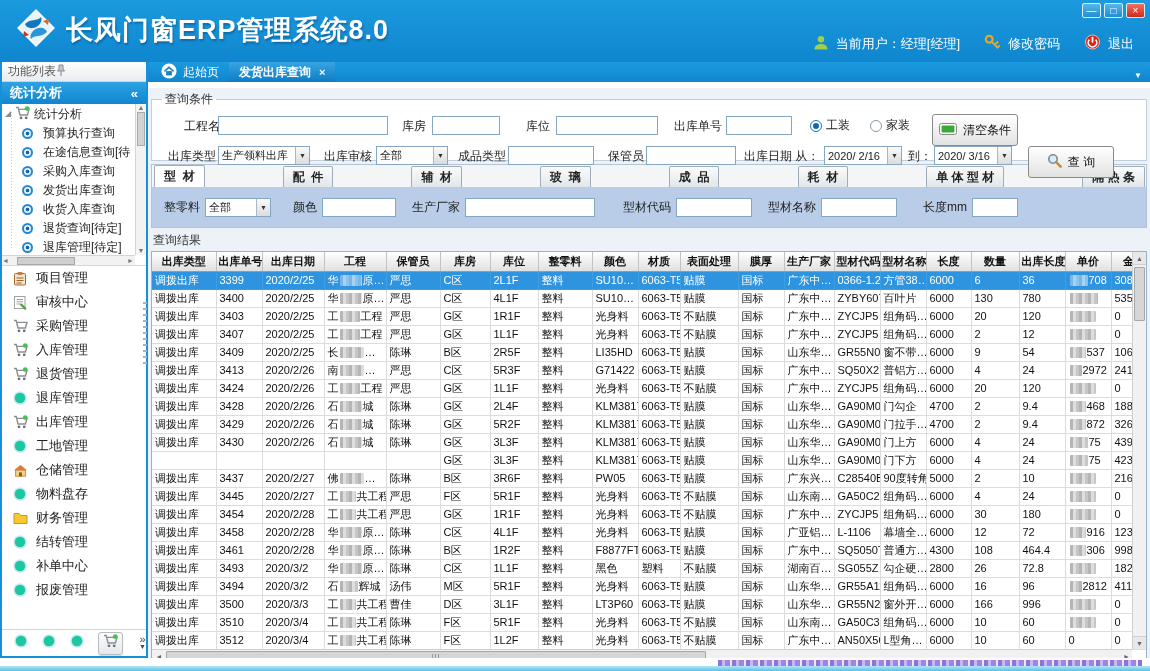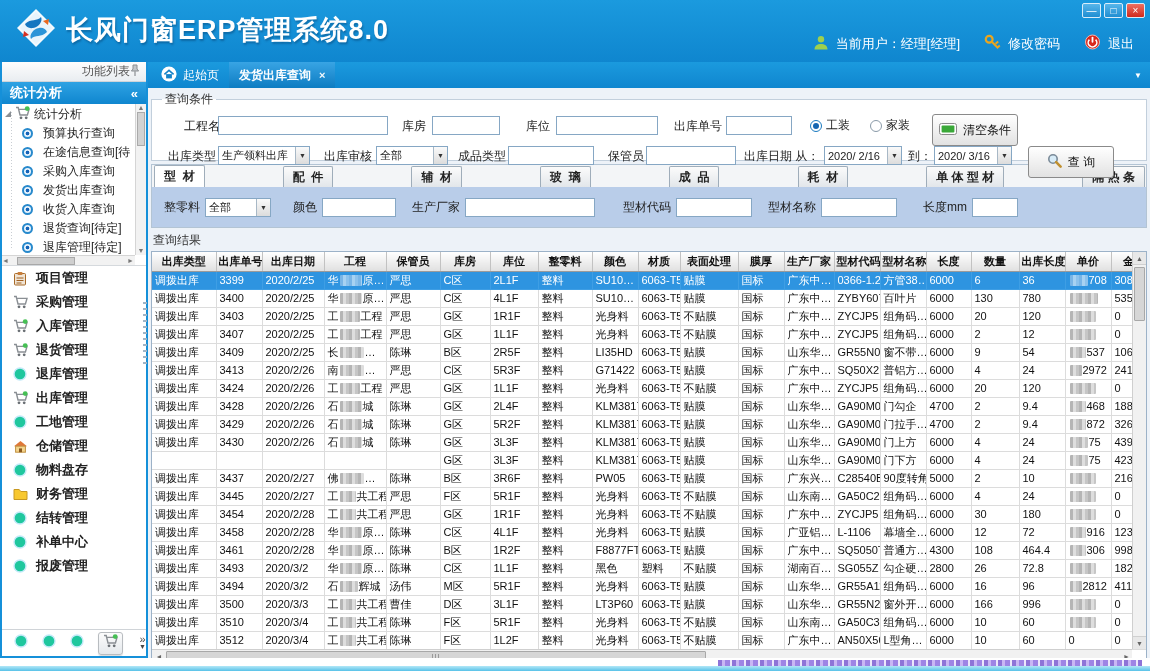--- a/index.html
+++ b/index.html
@@ -17,21 +17,21 @@
     color:#fff; font-size:10px; line-height:1; border:1px solid #d8edfa; border-radius:2px;
     background:linear-gradient(#58b6ea,#1e8ed2); cursor:default; }
   .win-btn.close { background:linear-gradient(#f07060,#cf2a1e); }
   .user-bar { position:absolute; right:16px; top:34px; display:flex; align-items:center; gap:7px;
     color:#fff; font-size:13px; }
   .user-bar .gap { width:10px; }
 
   
   .sidebar { position:absolute; left:0; top:62px; width:148px; height:596px; background:#fff;
     border:2px solid #1590d9; border-top:none; }
-  .func-header { height:20px; display:flex; align-items:center; justify-content:flex-end;
+  .func-header { height:20px; display:flex; align-items:center; justify-content:flex-start;
     padding:0 6px; font-size:12px; color:#555; background:linear-gradient(#fdfdfd,#e9edf1);
     border-bottom:1px solid #cfd4d9; }
   .stat-band { height:22px; display:flex; align-items:center; justify-content:space-between;
     padding:0 8px; color:#fff; font-size:13px; font-weight:bold;
     background:linear-gradient(#2ea2e3,#0f86cf); }
   .tree-box { position:relative; height:162px; border-bottom:1px solid #d5d9dd; }
   .tree-rows { position:absolute; left:0; top:0; right:11px; bottom:10px; overflow:hidden;
     background-image:repeating-linear-gradient(to bottom,#c9ced3 0 1px,transparent 1px 3px);
     background-size:1px calc(100% - 14px); background-position:9px 8px; background-repeat:no-repeat; }
   .tree-root { height:20px; display:flex; align-items:center; gap:4px; padding-left:3px;
@@ -42,35 +42,35 @@
   .radio-dot { flex:none; width:11px; height:11px; border-radius:50%; border:2px solid #2789cc;
     background:radial-gradient(circle,#1463b8 36%,#e9f4fd 42%); }
   .tree-vscroll { position:absolute; right:0; top:0; bottom:10px; width:11px; background:#f2f2f2;
     border-left:1px solid #d5d5d5; font-size:7px; color:#777; text-align:center; }
   .tree-vscroll .thumb { margin:1px 1px; height:34px; background:#d2d2d2; border:1px solid #aaa; }
   .tree-hscroll { position:absolute; left:0; right:11px; bottom:0; height:10px; background:#f2f2f2;
     border-top:1px solid #d5d5d5; display:flex; align-items:center; font-size:7px; color:#777; }
   .tree-hscroll .thumb { height:8px; width:58px; margin-left:8px; background:#cfcfcf; border:1px solid #a8a8a8; }
   .menu { }
   .menu-item { height:24px; display:flex; align-items:center; gap:8px; padding-left:10px;
-    font-size:13px; font-weight:bold; color:#222; cursor:default; }
+    font-size:13px; font-weight:normal; color:#222; cursor:default; }
   .menu-item .ic { width:16px; display:flex; justify-content:center; }
   .side-toolbar { position:absolute; left:0; right:0; bottom:0; height:27px; border-top:1px solid #d0d4d8;
     display:flex; align-items:center; gap:14px; padding-left:12px; }
   .cart-btn { width:30px; height:23px; display:flex; align-items:center; justify-content:center;
     border:1px solid #b8bcc0; border-radius:3px; background:linear-gradient(#fcfcfc,#e4e8ec);
     box-shadow:0 1px 1px rgba(0,0,0,.15); }
   .more-chevron { margin-left:2px; font-size:11px; color:#444; line-height:8px; text-align:center; }
   .more-chevron .caret { font-size:7px; display:block; }
   .splitter-dots { position:absolute; right:-1px; top:240px; width:4px; height:64px;
     background:repeating-linear-gradient(to bottom,#9fb4c6 0 2px,transparent 2px 6px); }
 
   
   .main { position:absolute; left:148px; top:62px; width:1002px; height:596px; }
-  .tabbar { height:26px; background:linear-gradient(#1b9ade,#0f86cf); display:flex; align-items:stretch;
+  .tabbar { height:20px; background:linear-gradient(#1b9ade,#0f86cf); display:flex; align-items:stretch;
     padding-left:3px; position:relative; }
   .tab { display:flex; align-items:center; gap:6px; padding:0 10px; color:#fff; font-size:12px; }
   .tab.active { background:linear-gradient(#38a4e4,#0d7cc2); font-weight:bold; }
   .tab .x { font-size:11px; margin-left:2px; opacity:.95; }
   .tab-caret { position:absolute; right:8px; top:9px; color:#fff; font-size:8px; }
   .content { position:absolute; left:0; top:26px; right:0; bottom:0; background:#edf2f8;
     padding:3px 3px 0 3px; overflow:hidden; }
 
   
   fieldset.query-box { position:relative; height:70px; border:1px solid #c2cfdc; background:#fff; }
@@ -247,20 +247,30 @@
   <div class="menu" id="sidebar-menu">
       <div class="menu-item">
         <span class="ic">
           <svg width="14" height="15" viewBox="0 0 14 15">
             <rect x="1.5" y="2.5" width="11" height="11.5" rx="1" fill="#f0e4d4" stroke="#a86a28"></rect>
             <rect x="4.5" y="1" width="5" height="3" rx="1" fill="#c87e3a"></rect>
             <path d="M3.5 7h7M3.5 9.5h7M3.5 12h5" stroke="#a06020" stroke-width="1"></path>
           </svg>
         </span>
         <span>项目管理</span>
+      </div>
+      <div class="menu-item">
+        <span class="ic">
+          <svg width="14" height="15" viewBox="0 0 14 15">
+            <rect x="1.5" y="1.5" width="10.5" height="12" fill="#fff" stroke="#9aa2aa"></rect>
+            <path d="M3.5 4.5h6.5M3.5 6.8h6.5M3.5 9h4" stroke="#9aa2aa" stroke-width="1"></path>
+            <path d="M8.2 9.6l4 4" stroke="#58a030" stroke-width="2.2" stroke-linecap="round"></path>
+          </svg>
+        </span>
+        <span>审核中心</span>
       </div>
       <div class="menu-item">
         <span class="ic">
           <svg width="15" height="14" viewBox="0 0 15 14">
             <path d="M1 1.5h2.2L5 9h7.4l1.6-5.6H4.4" fill="none" stroke="#8a8f94" stroke-width="1.4"></path>
             <circle cx="6" cy="11.8" r="1.4" fill="#6a6f74"></circle>
             <circle cx="11.2" cy="11.8" r="1.4" fill="#6a6f74"></circle>
           </svg>
         </span>
         <span>采购管理</span>

